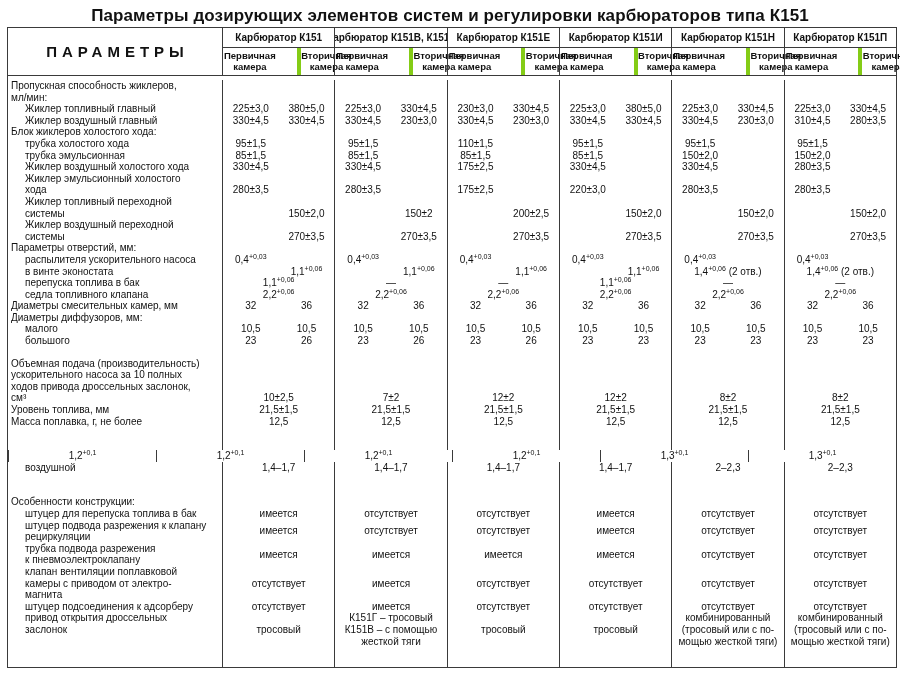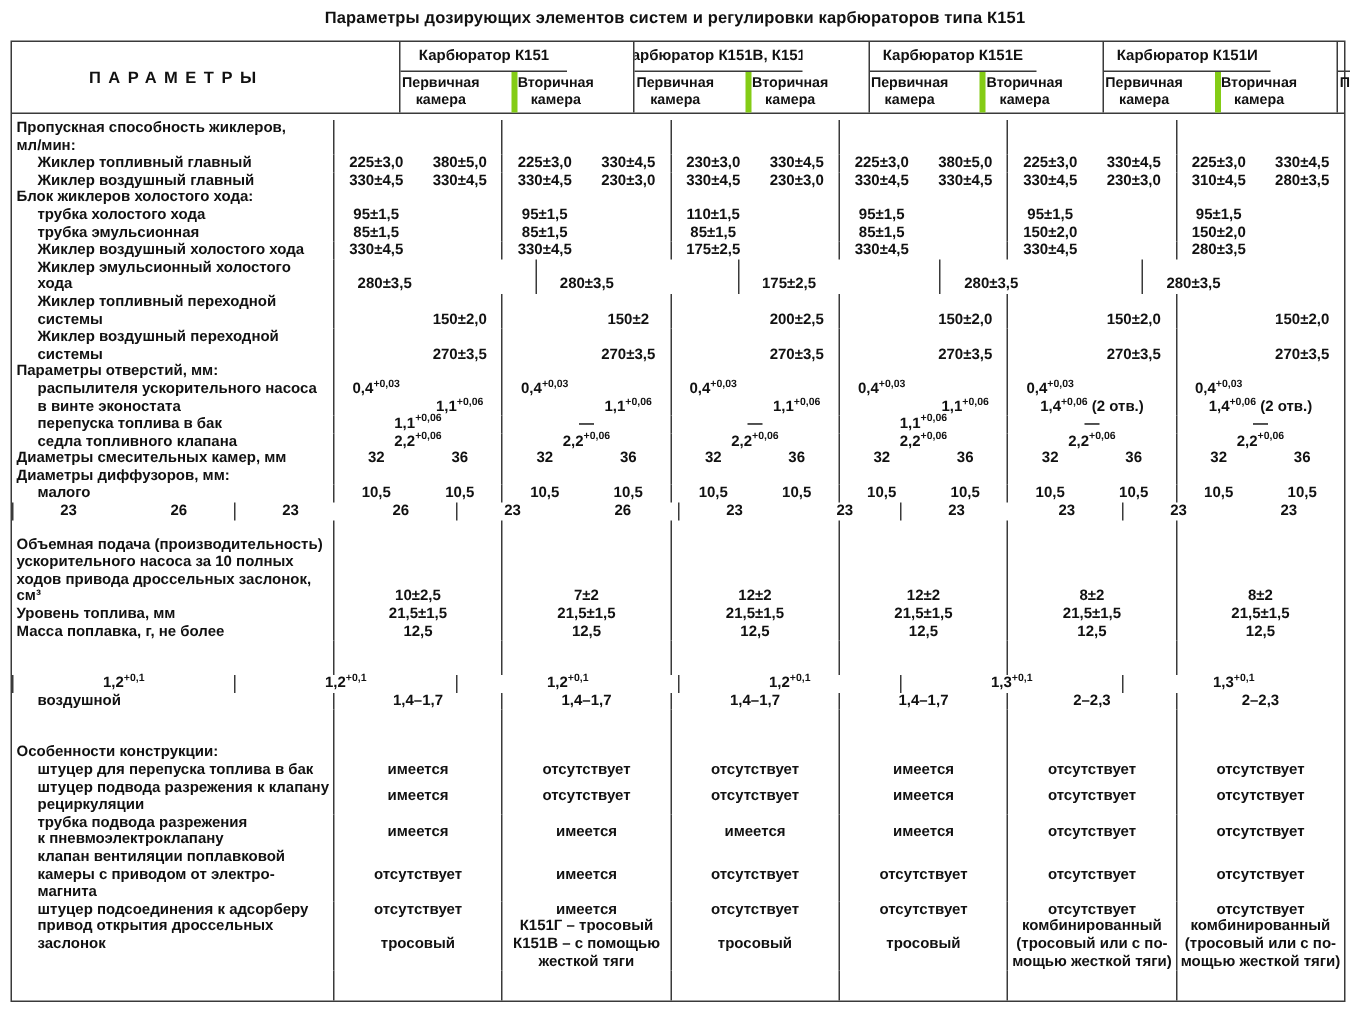--- a/index.html
+++ b/index.html
@@ -2,46 +2,46 @@
 <html><head>
 <meta charset="utf-8">
 <style>
   * { margin:0; padding:0; box-sizing:border-box; }
   html,body { background:#e8e8e8; }
   .page {
     width:900px; height:684px; background:#ffffff; position:relative;
     font-family:"Liberation Sans", sans-serif; color:#111; overflow:hidden;
   }
   .title {
-    text-align:center; font-weight:bold; font-size:11px; padding-top:6px;
+    text-align:center; font-weight:bold; font-size:17px; padding-top:6px;
     letter-spacing:.1px;
   }
   .table {
     position:absolute; left:7px; top:27px; width:890px; height:641px;
     border:1px solid #3a3a3a; display:flex; flex-direction:column;
     background:#fff;
   }
   .thead { display:flex; height:48px; border-bottom:1px solid #3a3a3a; flex:none; }
   .params-head {
     width:214px; flex:none; display:flex; align-items:center; justify-content:center;
-    font-size:11px; font-weight:bold; letter-spacing:5px; padding-left:5px;
+    font-size:15px; font-weight:bold; letter-spacing:5px; padding-left:5px;
   }
   .hgroups { display:flex; flex:1; }
-  .hgroup { width:112.3px; flex:1; border-left:1px solid #3a3a3a; display:flex; flex-direction:column;margin-left:44px; }
+  .hgroup { width:112.3px; flex:1; border-left:1px solid #3a3a3a; display:flex; flex-direction:column; }
   .hgroup-name {
     height:20px; border-bottom:1px solid #3a3a3a; display:flex; align-items:center;
     justify-content:center; font-size:10px; font-weight:bold; white-space:nowrap; overflow:hidden;
   }
   .hgroup-cams { flex:1; display:flex;gap:20px; }
   .hcam {
     width:50%; display:flex; align-items:center; justify-content:center; text-align:center;
     font-size:9.5px; font-weight:bold; line-height:10.5px; padding:1px;
   }
   .hcam + .hcam { border-left:4px solid #84cc16; }
-  .tbody { flex:1; display:flex; flex-direction:column; padding-top:4px; font-size:10px; font-weight:bold; }
+  .tbody { flex:1; display:flex; flex-direction:column; padding-top:4px; font-size:10px; font-weight:normal; }
   .row { display:flex; flex:none; }
   .row-fill { flex:1; }
   .label-cell { width:214px; flex:none; padding-left:3px; }
   .label-line { line-height:11.6px; white-space:nowrap; }
   .label-line.ind { padding-left:14px; }
   .group-cell {
     width:112.3px; flex:1; border-left:1px solid #3a3a3a;
     display:flex; align-items:center;
   }
   .group-cell.vbottom { align-items:flex-end; }
@@ -283,20 +283,24 @@
           </div>
           <div class="group-cell vbottom">
             <div class="half"><span>280±3,5</span></div>
             <div class="half"></div>
           </div>
           <div class="group-cell vbottom">
             <div class="half"><span>175±2,5</span></div>
             <div class="half"></div>
           </div>
           <div class="group-cell vbottom">
+            <div class="half"><span>220±3,0</span></div>
+            <div class="half"></div>
+          </div>
+          <div class="group-cell vbottom">
             <div class="half"><span>280±3,5</span></div>
             <div class="half"></div>
           </div>
           <div class="group-cell vbottom">
             <div class="half"><span>280±3,5</span></div>
             <div class="half"></div>
           </div>
         </div>
         <div class="row">
           <div class="label-cell">
@@ -534,20 +538,23 @@
           <div class="group-cell">
             <div class="half"><span>10,5</span></div>
             <div class="half"><span>10,5</span></div>
           </div>
           <div class="group-cell">
             <div class="half"><span>10,5</span></div>
             <div class="half"><span>10,5</span></div>
           </div>
         </div>
         <div class="row">
+          <div class="label-cell">
+            <div class="label-line ind">большого</div>
+          </div>
           <div class="group-cell">
             <div class="half"><span>23</span></div>
             <div class="half"><span>26</span></div>
           </div>
           <div class="group-cell">
             <div class="half"><span>23</span></div>
             <div class="half"><span>26</span></div>
           </div>
           <div class="group-cell">
             <div class="half"><span>23</span></div>

